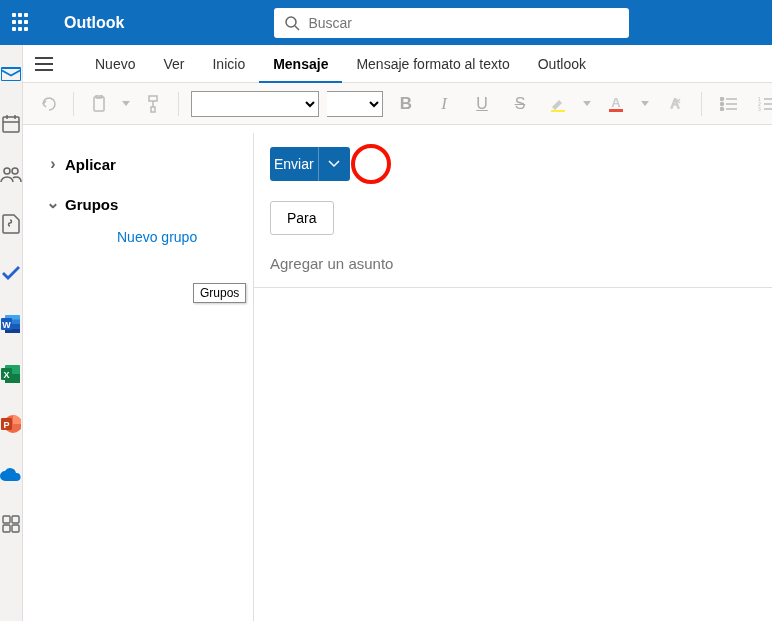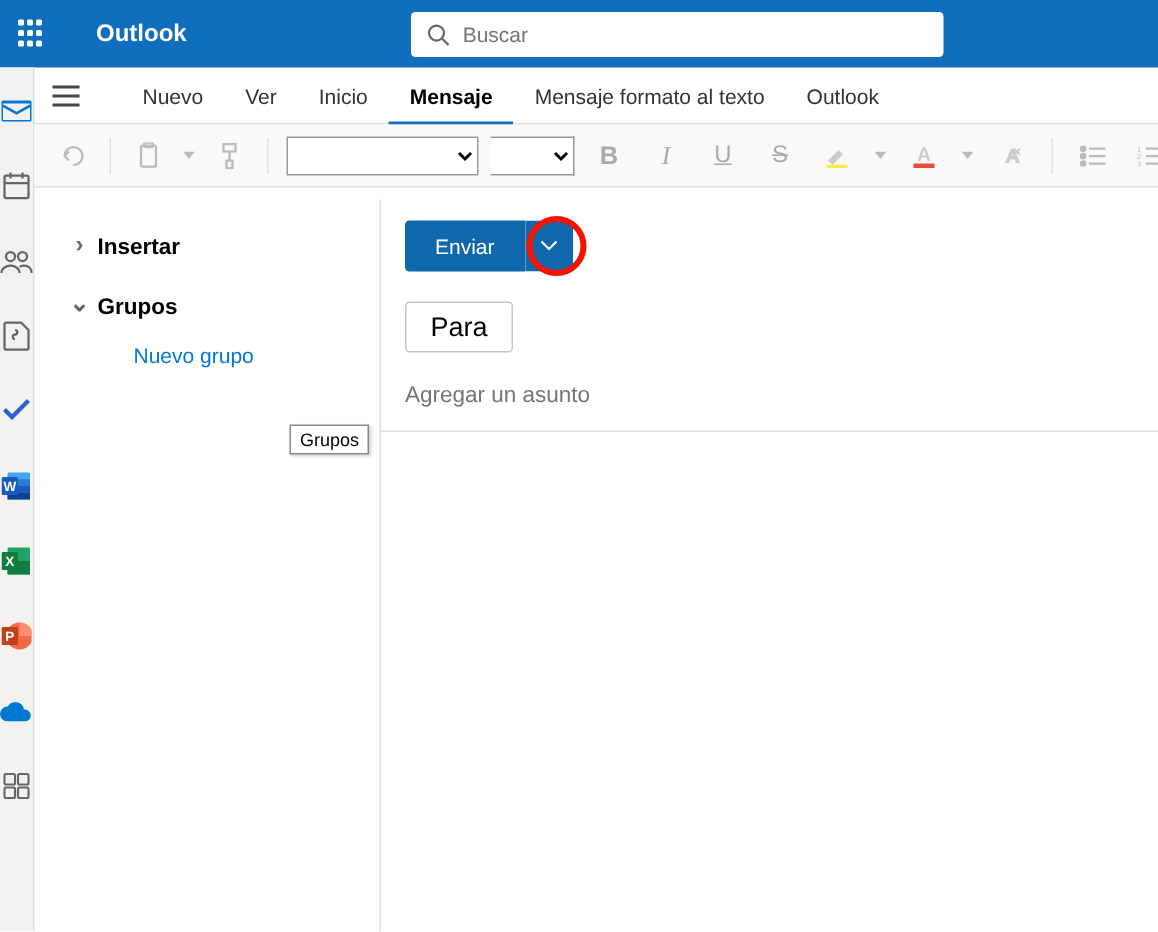--- a/index.html
+++ b/index.html
@@ -77,42 +77,42 @@
     .ribbon-sep { width: 1px; height: 24px; background: #e1dfdd; margin: 0 4px; }
     .font-select { width: 128px; height: 26px; border: 1px solid #999; background: #fff; }
     .size-select { width: 56px; height: 26px; border: 1px solid #999; background: #fff; border-left: none; }
     .fmt-btn { width: 30px; height: 26px; display: flex; align-items: center; justify-content: center; cursor: pointer; color: #aaa; font-size: 16px; }
 
     
     .below-ribbon { display: flex; flex: 1; }
     .folder-sidebar { width: 230px; padding: 22px 10px; position: relative; }
     .folder-item { display: flex; align-items: center; height: 34px; cursor: pointer; font-size: 15px; font-weight: 600; padding-left: 8px; }
     .chevron { width: 24px; text-align: center; color: #666; font-size: 16px; }
-    .new-group { color: #0078d4; font-size: 14px; margin-left: 56px; margin-top: 8px; cursor: pointer; }
+    .new-group { color: #0078d4; font-size: 14px; margin-left: 84px; margin-top: 8px; cursor: pointer; }
     .tooltip {
       position: absolute;
       top: 158px;
       left: 170px;
       background: #fff;
       border: 1px solid #888;
       box-shadow: 1px 1px 2px rgba(0,0,0,0.2);
       font-size: 12px;
       padding: 2px 6px;
     }
 
     
     .compose-pane { flex: 1; border-left: 1px solid #e1dfdd; margin-top: 8px; }
     .send-row { padding: 14px 16px; position: relative; display: flex; }
     .send-button-group { display: flex; position: relative; }
     .send-button {
       background: #1068ac;
       color: #fff;
       border: none;
       height: 34px;
-      padding: 0 20px;
+      padding: 0 4px;
       font-size: 14px;
       font-weight: 500;
       border-radius: 3px 0 0 3px;
       cursor: pointer;
     }
     .send-dropdown {
       background: #1068ac;
       color: #fff;
       border: none;
       height: 34px;
@@ -134,21 +134,21 @@
       left: 97px;
       pointer-events: none;
     }
     .to-row { padding: 6px 16px; }
     .to-button {
       border: 1px solid #c8c6c4;
       background: #fff;
       height: 34px;
       padding: 0 16px;
       border-radius: 3px;
-      font-size: 18px;
+      font-size: 14px;
       cursor: pointer;
       text-align: right;
     }
     .subject-row { padding: 14px 16px; border-bottom: 1px solid #e1dfdd; }
     .subject-input {
       border: none;
       outline: none;
       font-size: 15px;
       width: 100%;
       color: #555;
@@ -362,21 +362,21 @@
             <text x="0" y="14" fill="#bbb" font-size="5" stroke="none">3</text>
           </svg>
       </div>
     </div>
 
     <div class="below-ribbon">
 
       <div class="folder-sidebar">
         <div class="folder-item">
           <span class="chevron">›</span>
-          <span>Insertar</span>
+          <span>Aplicar</span>
         </div>
         <div class="folder-item" style="margin-top:6px;">
           <span class="chevron" style="transform: translateY(-2px);">⌄</span>
           <span>Grupos</span>
         </div>
         <div class="new-group">Nuevo grupo</div>
         <div class="tooltip">Grupos</div>
       </div>
 
       <div class="compose-pane">

